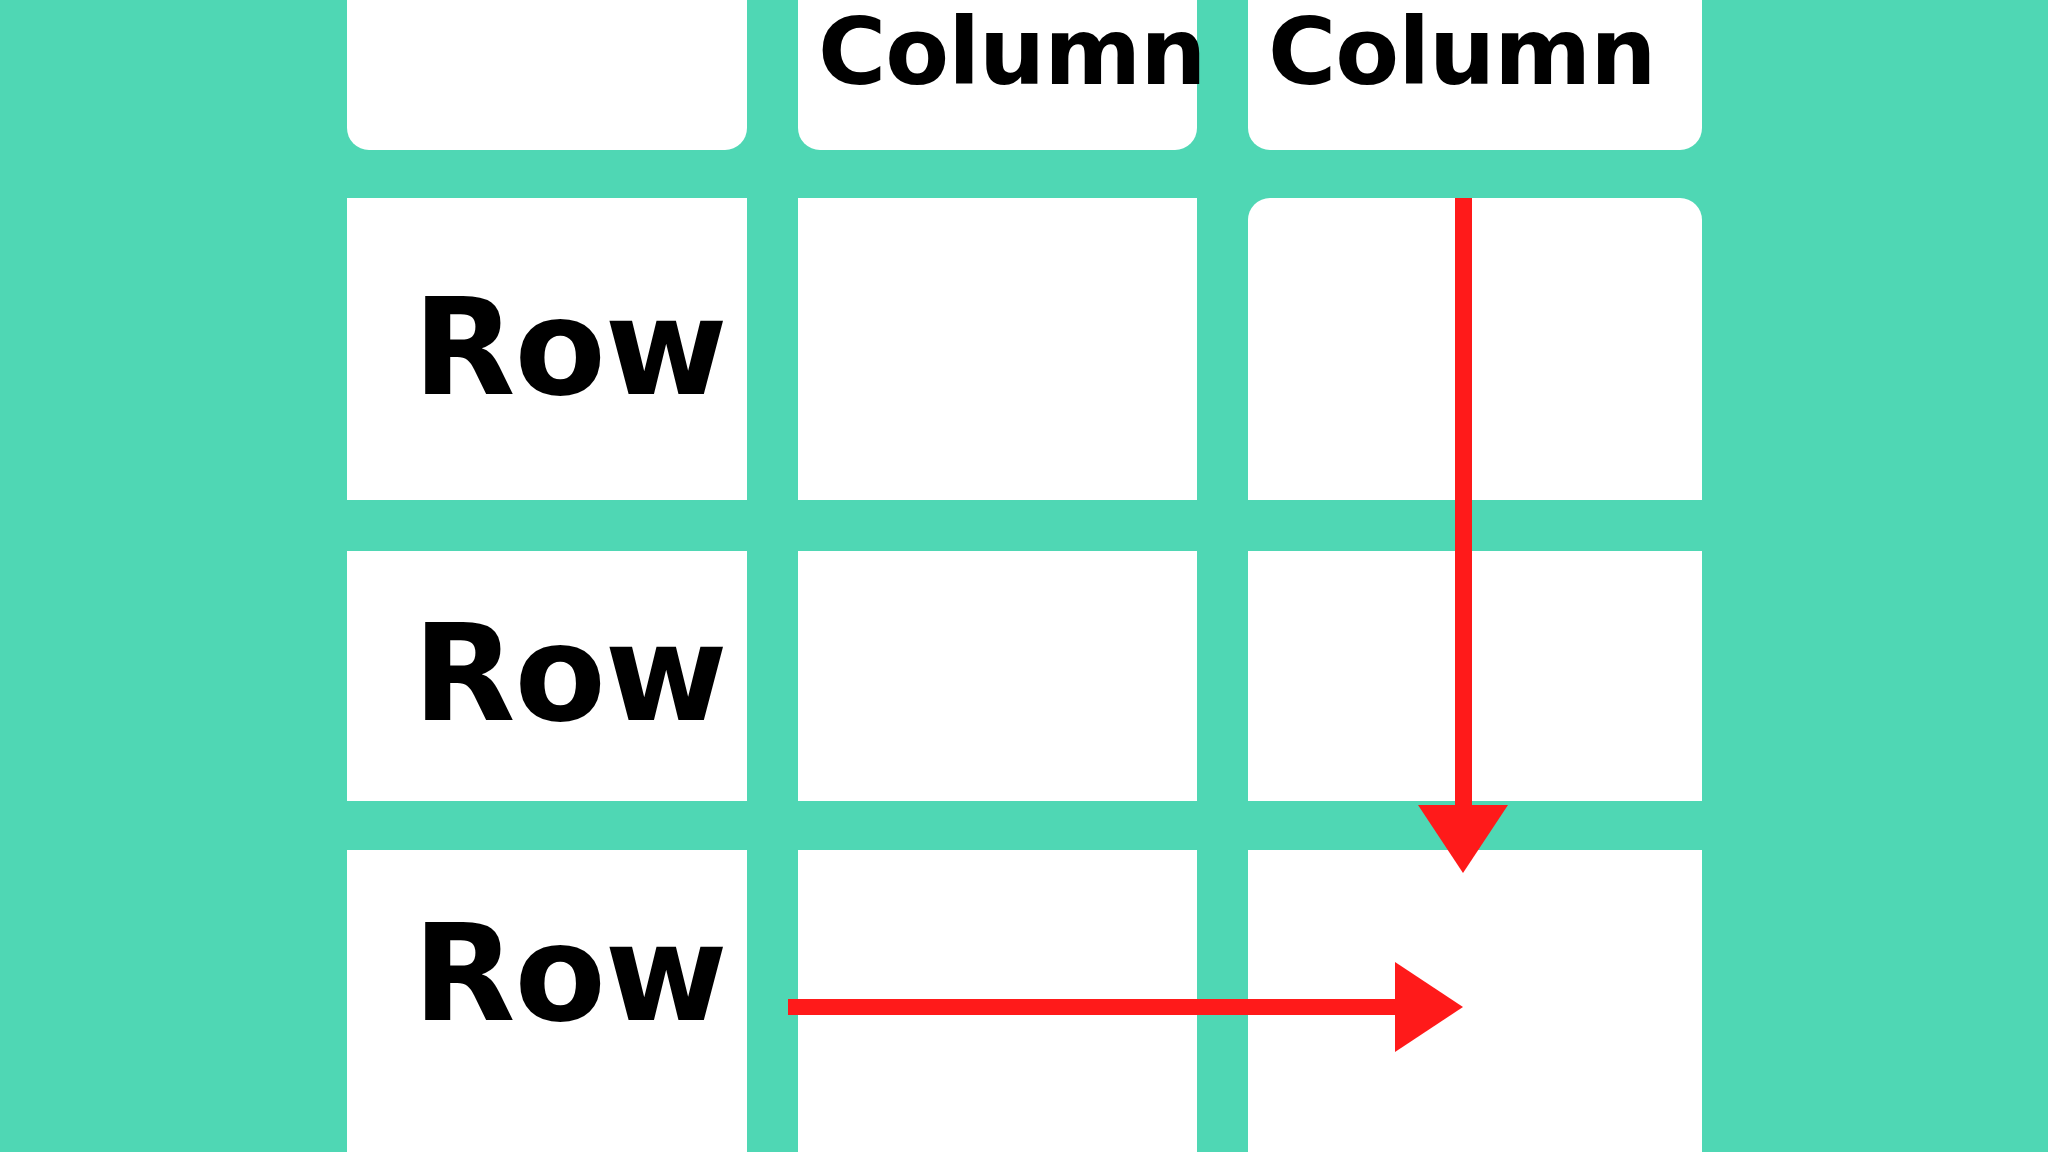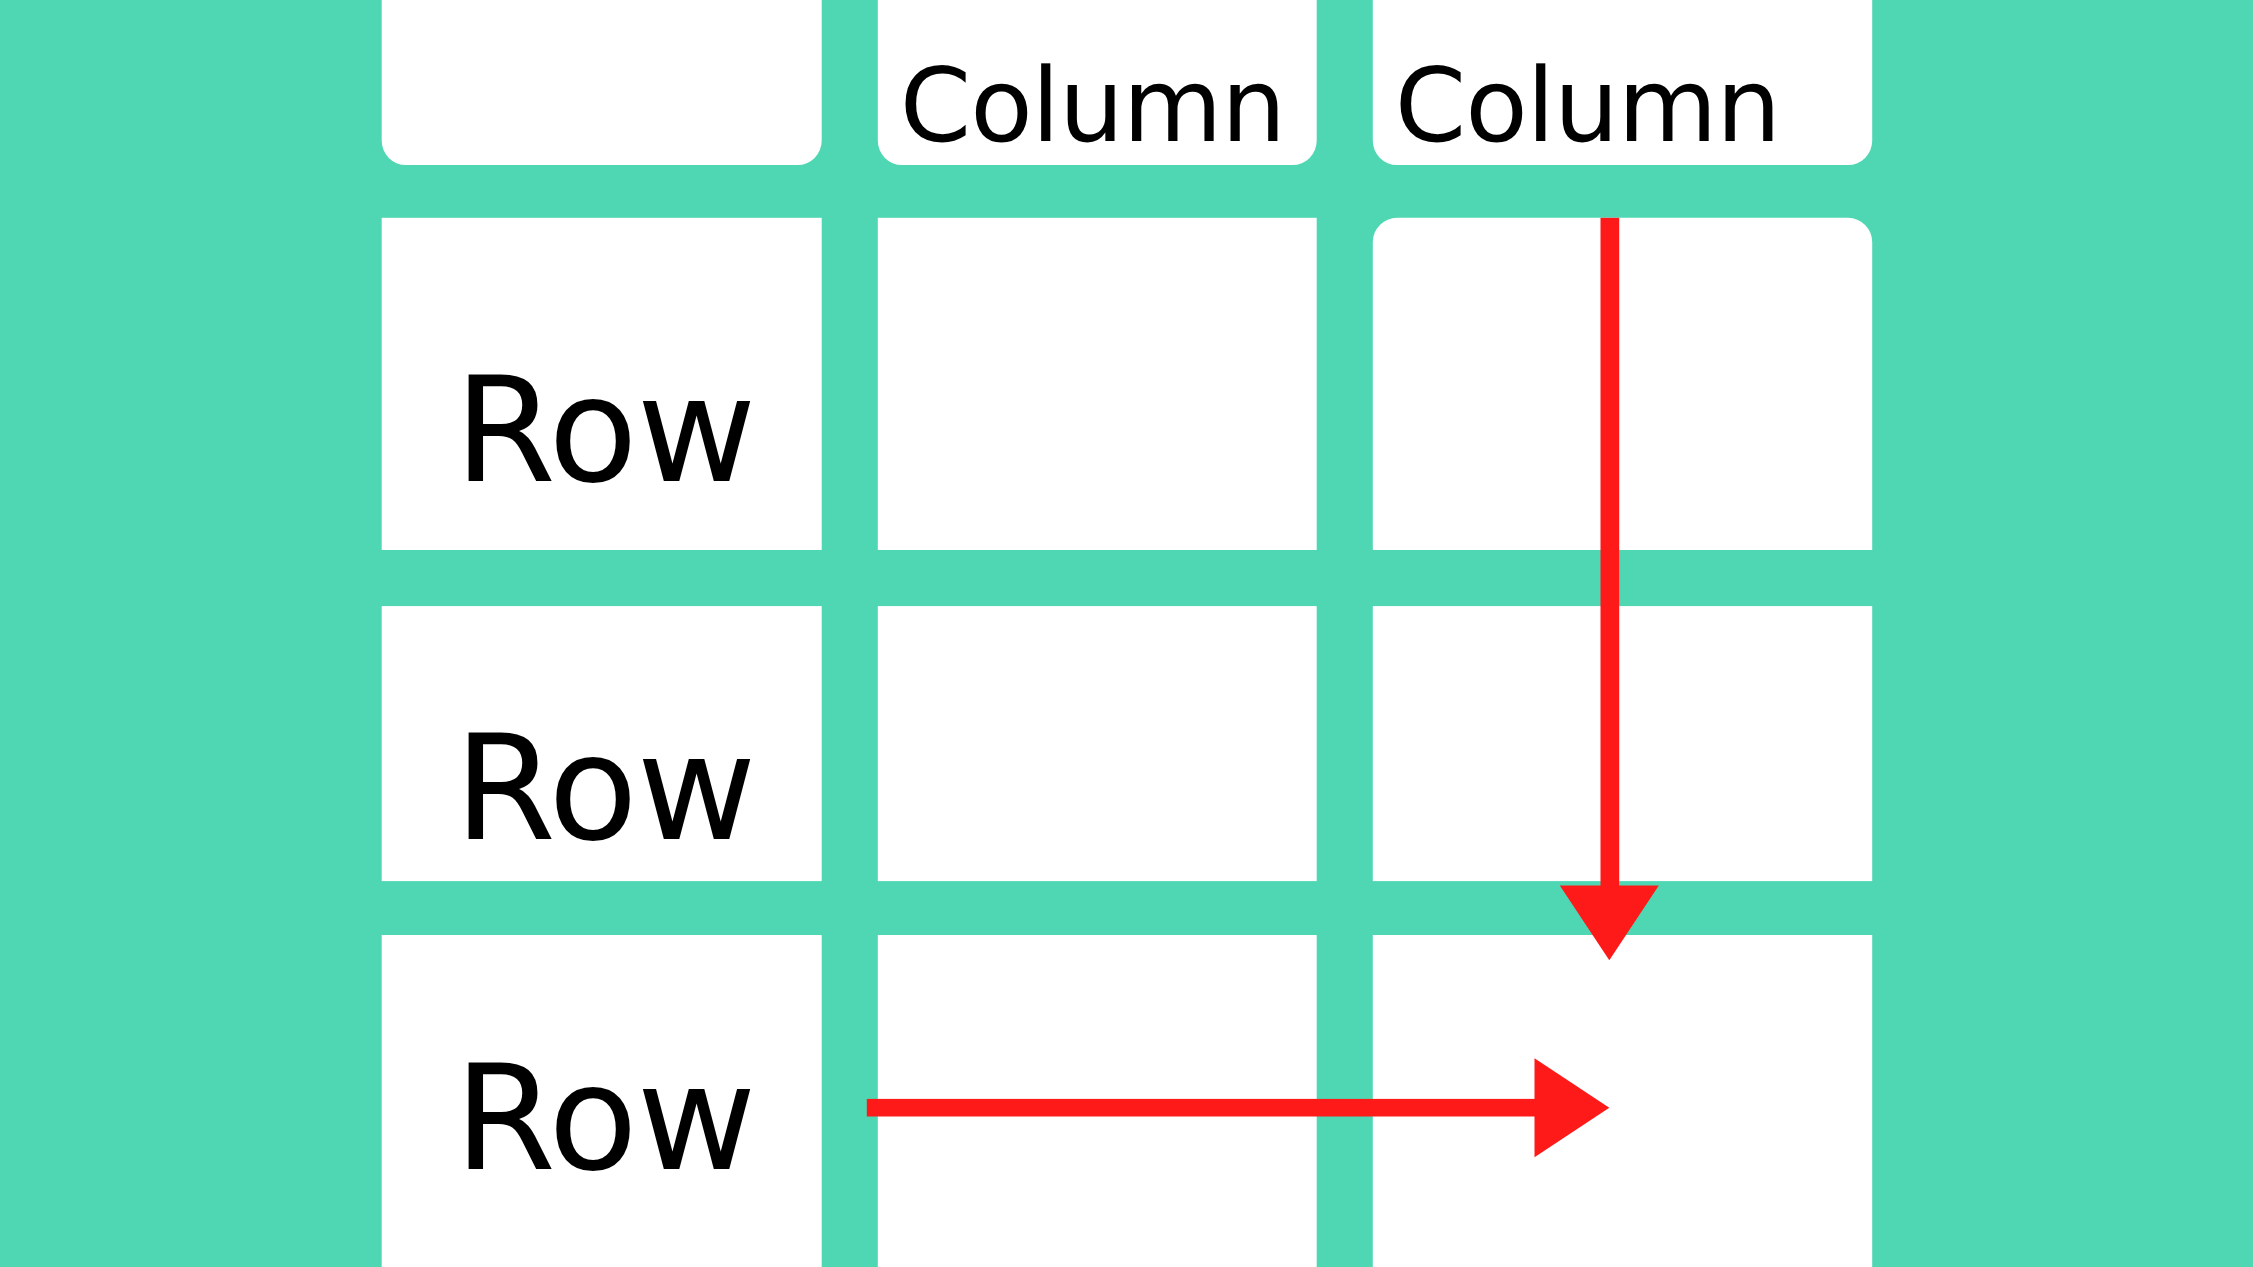--- a/index.html
+++ b/index.html
@@ -56,25 +56,24 @@
 
   
   .cell.r3c1 { left: 347px;  top: 850px; width: 400px; height: 330px; border-radius: 0 0 24px 24px; }
   .cell.r3c2 { left: 798px;  top: 850px; width: 399px; height: 330px; border-radius: 0 0 24px 24px; }
   .cell.r3c3 { left: 1248px; top: 850px; width: 454px; height: 330px; border-radius: 0 0 24px 24px; }
 
   
   .cell-label {
     position: absolute;
     color: #000000;
-    font-weight: 400;
+    font-weight: 700;
     letter-spacing: -1px;
     white-space: nowrap;
     line-height: 1;
-    margin-top: 44px;
   }
   .col-label {
     font-size: 93px;
     left: 20px;
     top: 36px;
   }
   .row-label {
     font-size: 133px;
     left: 66px;
   }

